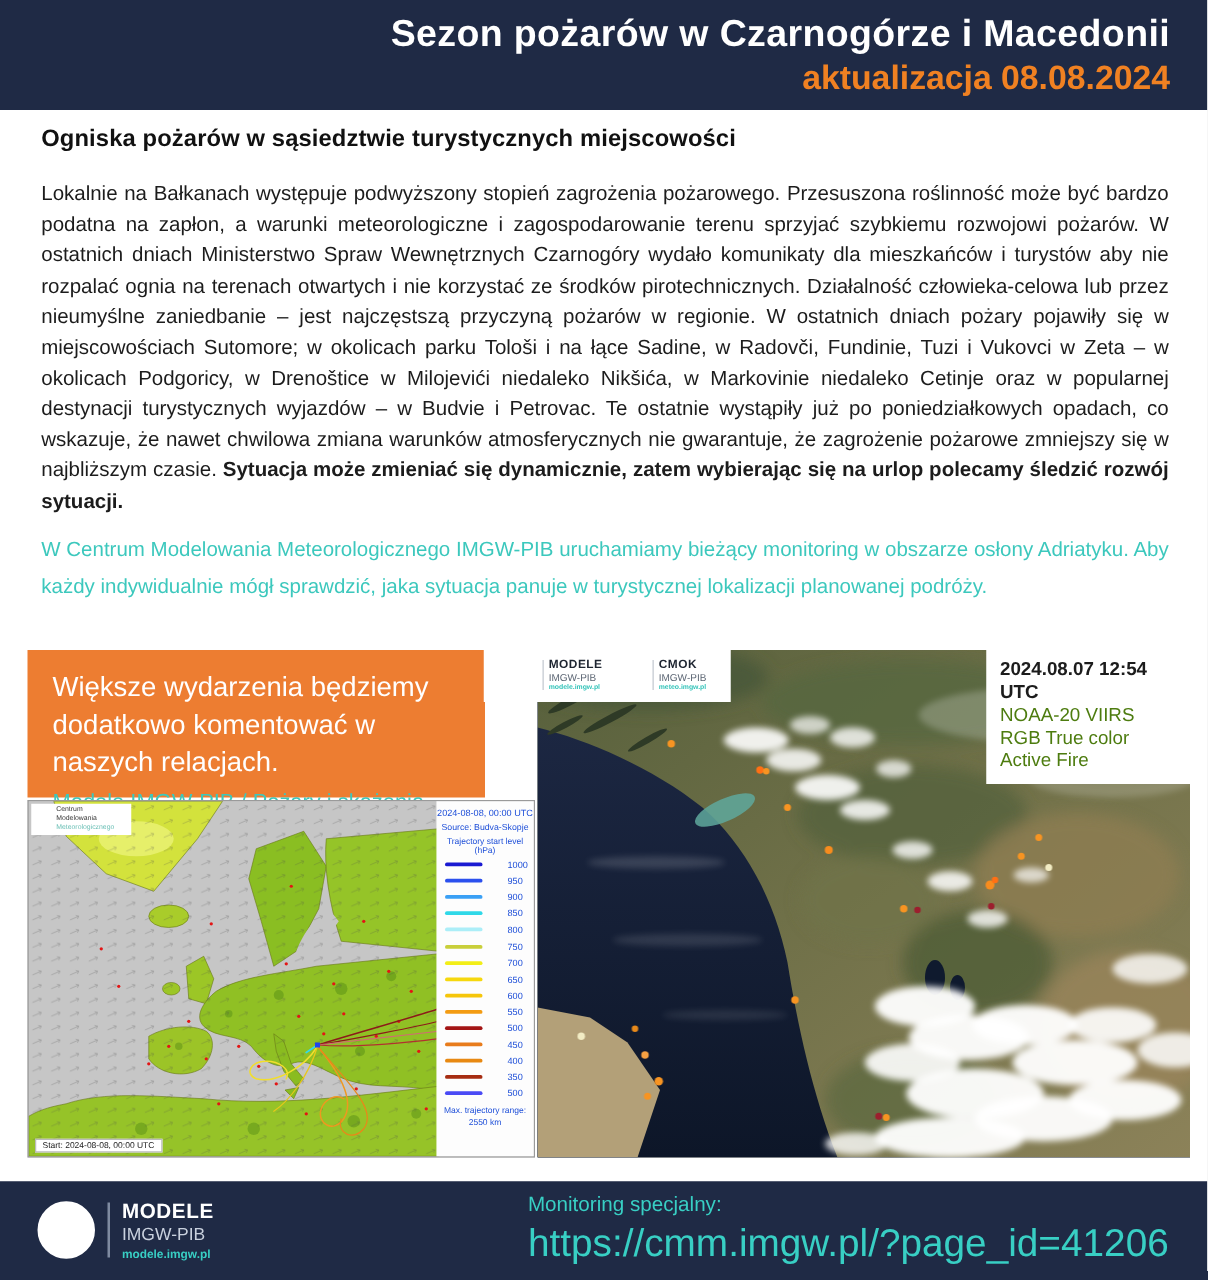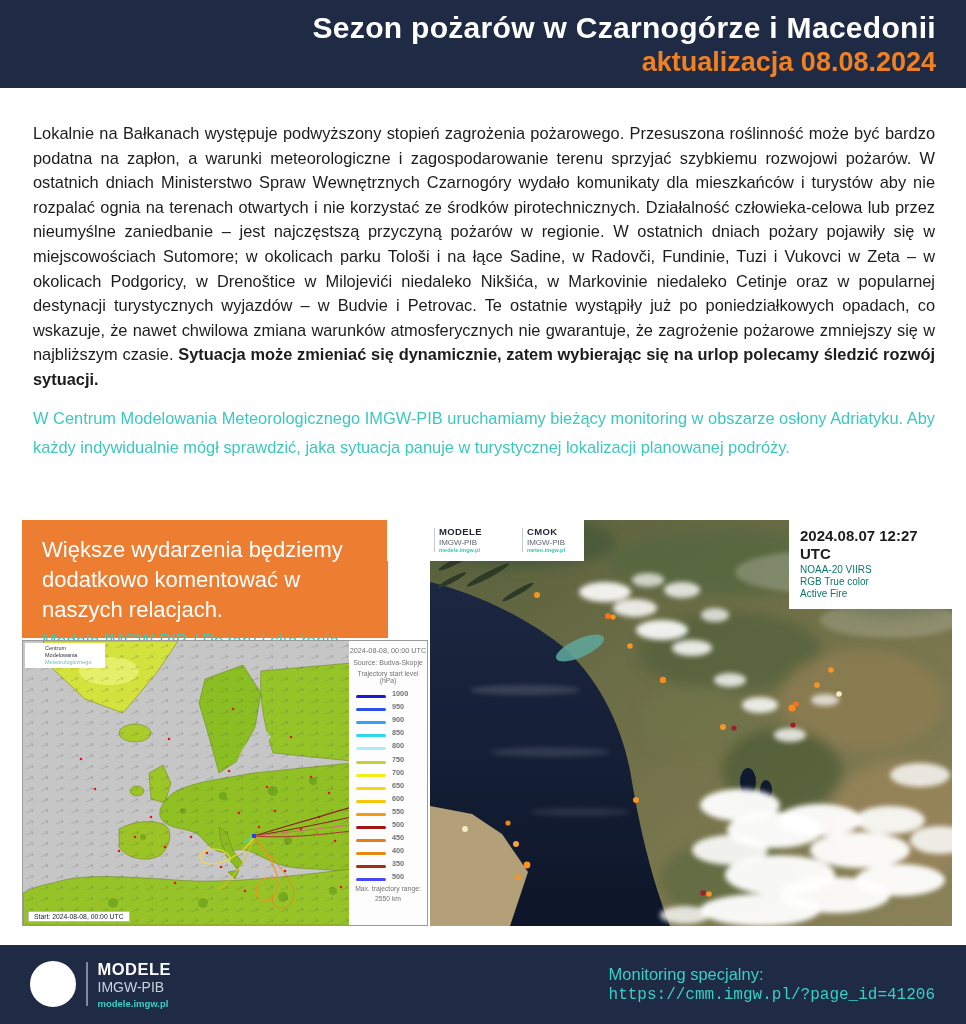--- a/index.html
+++ b/index.html
@@ -43,63 +43,64 @@
               background-image:repeating-linear-gradient(0deg, #9aa 0 .5px, transparent .5px 4px); }
   .imgw-26 { width:24px; height:24px; } .imgw-26 .im{font-size:8px;} .imgw-26 .gw{font-size:7px;}
   .imgw-46 { width:46px; height:46px; border-width:2px; } .imgw-46 .im{font-size:14px;} .imgw-46 .gw{font-size:12px;}
   .imgw-14 { width:14px; height:14px; border-width:1px; } .imgw-14 .im{font-size:4.5px;} .imgw-14 .gw{font-size:4px;}
 
   
   .sat { position:absolute; left:408px; top:0; width:522px; height:406px; overflow:hidden; background:#131c30; }
   .sat svg { display:block; }
   .sat-info { position:absolute; right:0; top:0; width:163px; background:#fff; padding:7px 6px 9px 11px; }
   .sat-info .t  { font-size:15px; font-weight:bold; color:#1c1c1c; line-height:1.22; }
-  .sat-info .l  { font-size:10px; color:#0f766e; line-height:1.22; }
+  .sat-info .l  { font-size:15px; color:#4d7c0f; line-height:1.22; }
 
   
   .tmap { position:absolute; left:0; top:120px; width:406px; height:286px; background:#c6c6c6; border:1px solid #9a9a9a; }
   .tmap svg { display:block; position:absolute; left:0; top:0; }
   .map-logo { position:absolute; left:2px; top:2px; width:80px; background:#fff; padding:2px 3px; display:flex; gap:3px; align-items:center; }
   .map-logo .ml-lines { font-size:5.5px; line-height:1.25; color:#333; }
   .map-logo .ml-lines .teal { color:#6abfb5; }
   .start-box { position:absolute; left:5px; bottom:3px; background:#fff; border:1px solid #bbb; padding:1px 5px; font-size:6.8px; color:#222; }
 
-  .legend { position:absolute; right:0; top:0; width:78px; height:284px; background:#fdfdfd; text-align:center; color:#737373; }
+  .legend { position:absolute; right:0; top:0; width:78px; height:284px; background:#fdfdfd; text-align:center; color:#1d4ed8; }
   .legend .lg-date  { font-size:7.3px; margin:5px 0 4px; }
   .legend .lg-src   { font-size:7px; margin-bottom:4px; }
   .legend .lg-title { font-size:6.8px; }
   .legend .lg-unit  { font-size:6.8px; margin-bottom:1px; }
-  .lg-row { display:flex; align-items:flex-end; height:13.1px; padding:0 7px; gap:6px;font-weight:bold; }
+  .lg-row { display:flex; align-items:center; height:13.1px; padding:0 7px; gap:20px; }
   .lg-swatch { width:30px; height:3px; border-radius:2px; flex-shrink:0; }
   .lg-label { font-size:7.3px; }
   .lg-range { font-size:6.8px; margin-top:3px; line-height:1.35; }
 
   
   .footer { position:absolute; left:0; top:945px; width:966px; height:79px; background:#1f2a45;
             display:flex; align-items:center; justify-content:space-between; padding:0 31px 0 30px; }
   .f-brand { display:flex; align-items:center; gap:10px; }
   .f-sep { width:1.5px; height:44px; background:#7e8aa0; }
   .f-name { color:#fff; font-size:16.5px; font-weight:bold; letter-spacing:.5px; line-height:1.15; }
   .f-org  { color:#c9d1de; font-size:14px; line-height:1.2; }
   .f-site { color:#38cfc4; font-size:9.5px; font-weight:bold; margin-top:2px; }
   .f-mon  { text-align:left; }
   .f-mon .lab { color:#38cfc4; font-size:16.5px; line-height:1.3; }
-  .f-mon a { color:#38cfc4; font-size:16px; text-decoration:none; line-height:1.25;font-family:Liberation Mono, monospace; }
+  .f-mon a { color:#38cfc4; font-size:31px; text-decoration:none; line-height:1.25; }
 </style>
 </head>
 <body>
 
 <div class="page">
 
   <div class="header">
     <div class="title">Sezon pożarów w Czarnogórze i Macedonii</div>
     <div class="update">aktualizacja 08.08.2024</div>
   </div>
 
   <div class="article">
+    <h1>Ogniska pożarów w sąsiedztwie turystycznych miejscowości</h1>
     <p class="body"><span>Lokalnie na Bałkanach występuje podwyższony stopień zagrożenia pożarowego. Przesuszona roślinność może być bardzo podatna na zapłon, a warunki meteorologiczne i zagospodarowanie terenu sprzyjać szybkiemu rozwojowi pożarów. W ostatnich dniach Ministerstwo Spraw Wewnętrznych Czarnogóry wydało komunikaty dla mieszkańców i turystów aby nie rozpalać ognia na terenach otwartych i nie korzystać ze środków pirotechnicznych. Działalność człowieka-celowa lub przez nieumyślne zaniedbanie – jest najczęstszą przyczyną pożarów w regionie. W ostatnich dniach pożary pojawiły się w miejscowościach Sutomore; w okolicach parku Tološi i na łące Sadine, w Radovči, Fundinie, Tuzi i Vukovci w Zeta – w okolicach Podgoricy, w Drenoštice w Milojevići niedaleko Nikšića, w Markovinie niedaleko Cetinje oraz w popularnej destynacji turystycznych wyjazdów – w Budvie i Petrovac. Te ostatnie wystąpiły już po poniedziałkowych opadach, co wskazuje, że nawet chwilowa zmiana warunków atmosferycznych nie gwarantuje, że zagrożenie pożarowe zmniejszy się w najbliższym czasie. </span><b>Sytuacja może zmieniać się dynamicznie, zatem wybierając się na urlop polecamy śledzić rozwój sytuacji.</b></p>
     <p class="callout">W Centrum Modelowania Meteorologicznego IMGW-PIB uruchamiamy bieżący monitoring w obszarze osłony Adriatyku. Aby każdy indywidualnie mógł sprawdzić, jaka sytuacja panuje w turystycznej lokalizacji planowanej podróży.</p>
   </div>
 
   <div class="media">
 
     <div class="promo">
       <div class="p-text">Większe wydarzenia będziemy dodatkowo komentować  w naszych relacjach.</div>
       <div class="p-brand">Modele IMGW-PIB / Pożary i skażenia</div>
     </div>
@@ -225,21 +226,21 @@
           <circle cx="78" cy="303" r="2.6" fill="#e8891a"></circle>
           <circle cx="35" cy="309" r="3" fill="#f2ecc4"></circle>
           <circle cx="86" cy="324" r="3" fill="#f7a142"></circle>
           <circle cx="97" cy="345" r="3.4" fill="#f79422"></circle>
           <circle cx="88" cy="357" r="2.8" fill="#f79422"></circle>
           <circle cx="273" cy="373" r="2.8" fill="#9c1f2e"></circle>
           <circle cx="279" cy="374" r="2.8" fill="#f79422"></circle>
         </g>
       </svg>
       <div class="sat-info">
-        <div class="t">2024.08.07 12:27 UTC</div>
+        <div class="t">2024.08.07 12:54 UTC</div>
         <div class="l">NOAA-20 VIIRS</div>
         <div class="l">RGB True color</div>
         <div class="l">Active Fire</div>
       </div>
     </div>
 
     <div class="tmap">
       <svg width="328" height="284" viewBox="0 0 328 284">
         <defs>
           <pattern id="wind" width="15" height="11" patternUnits="userSpaceOnUse">

